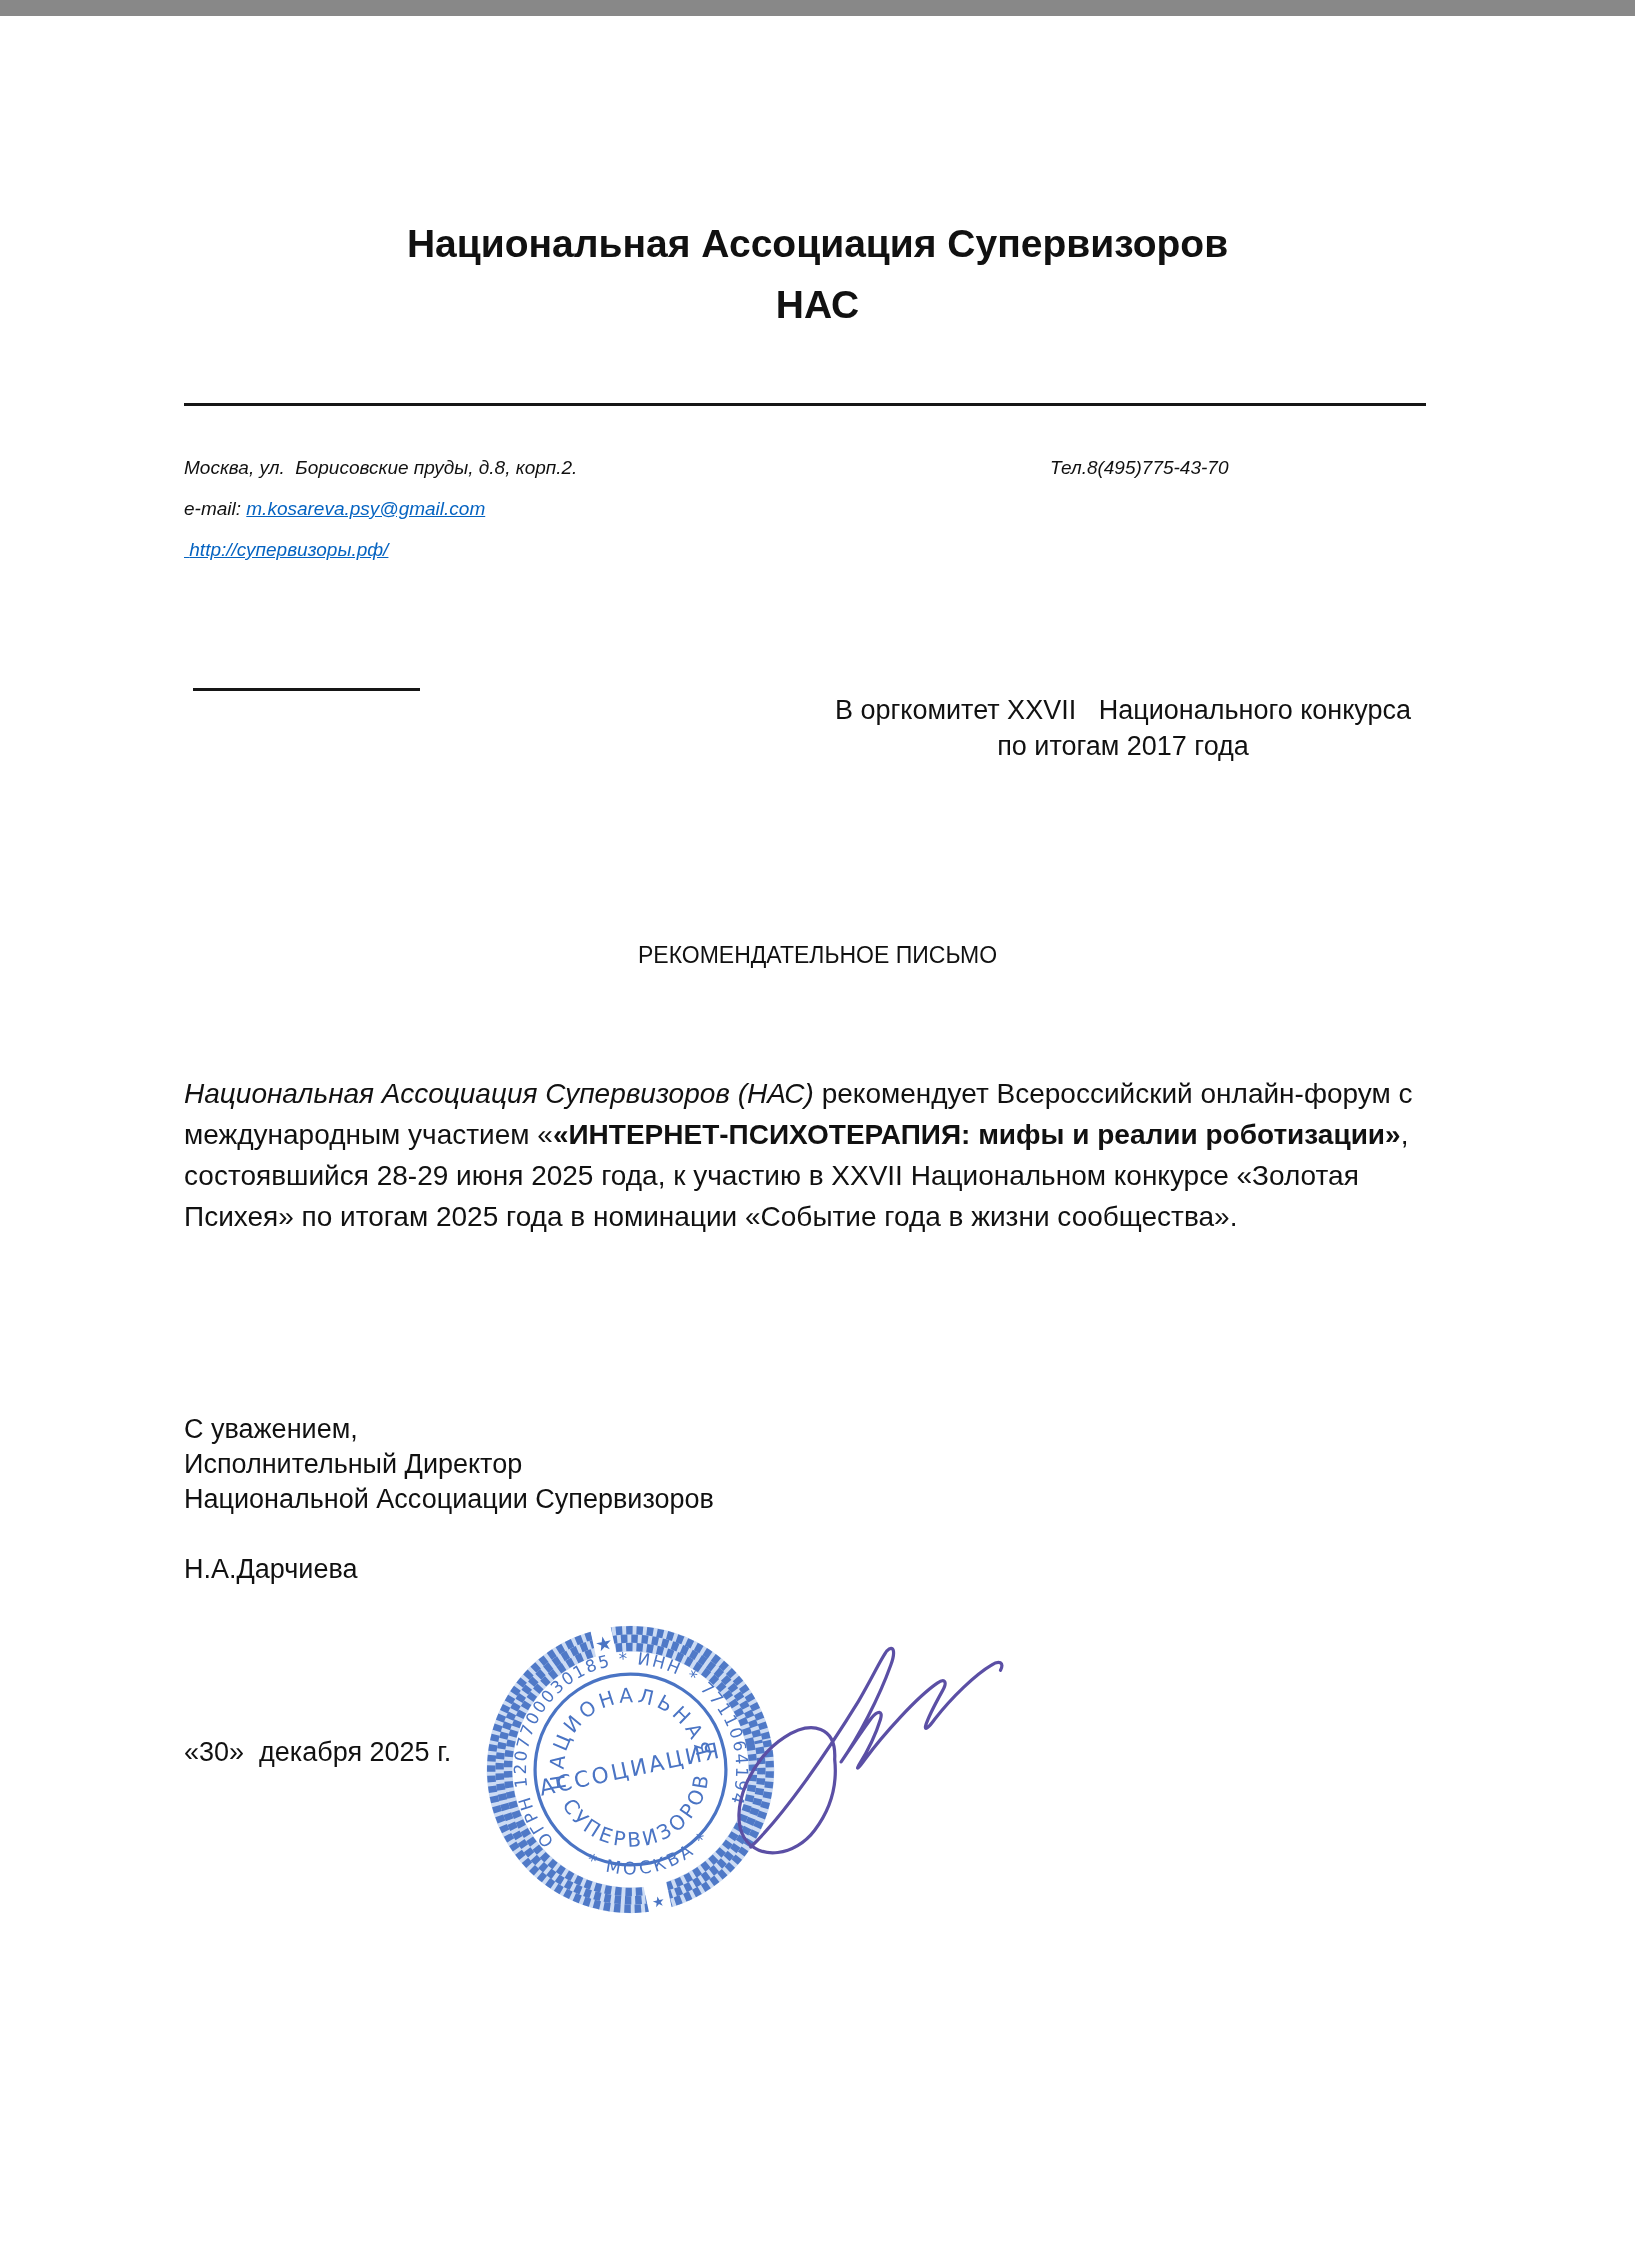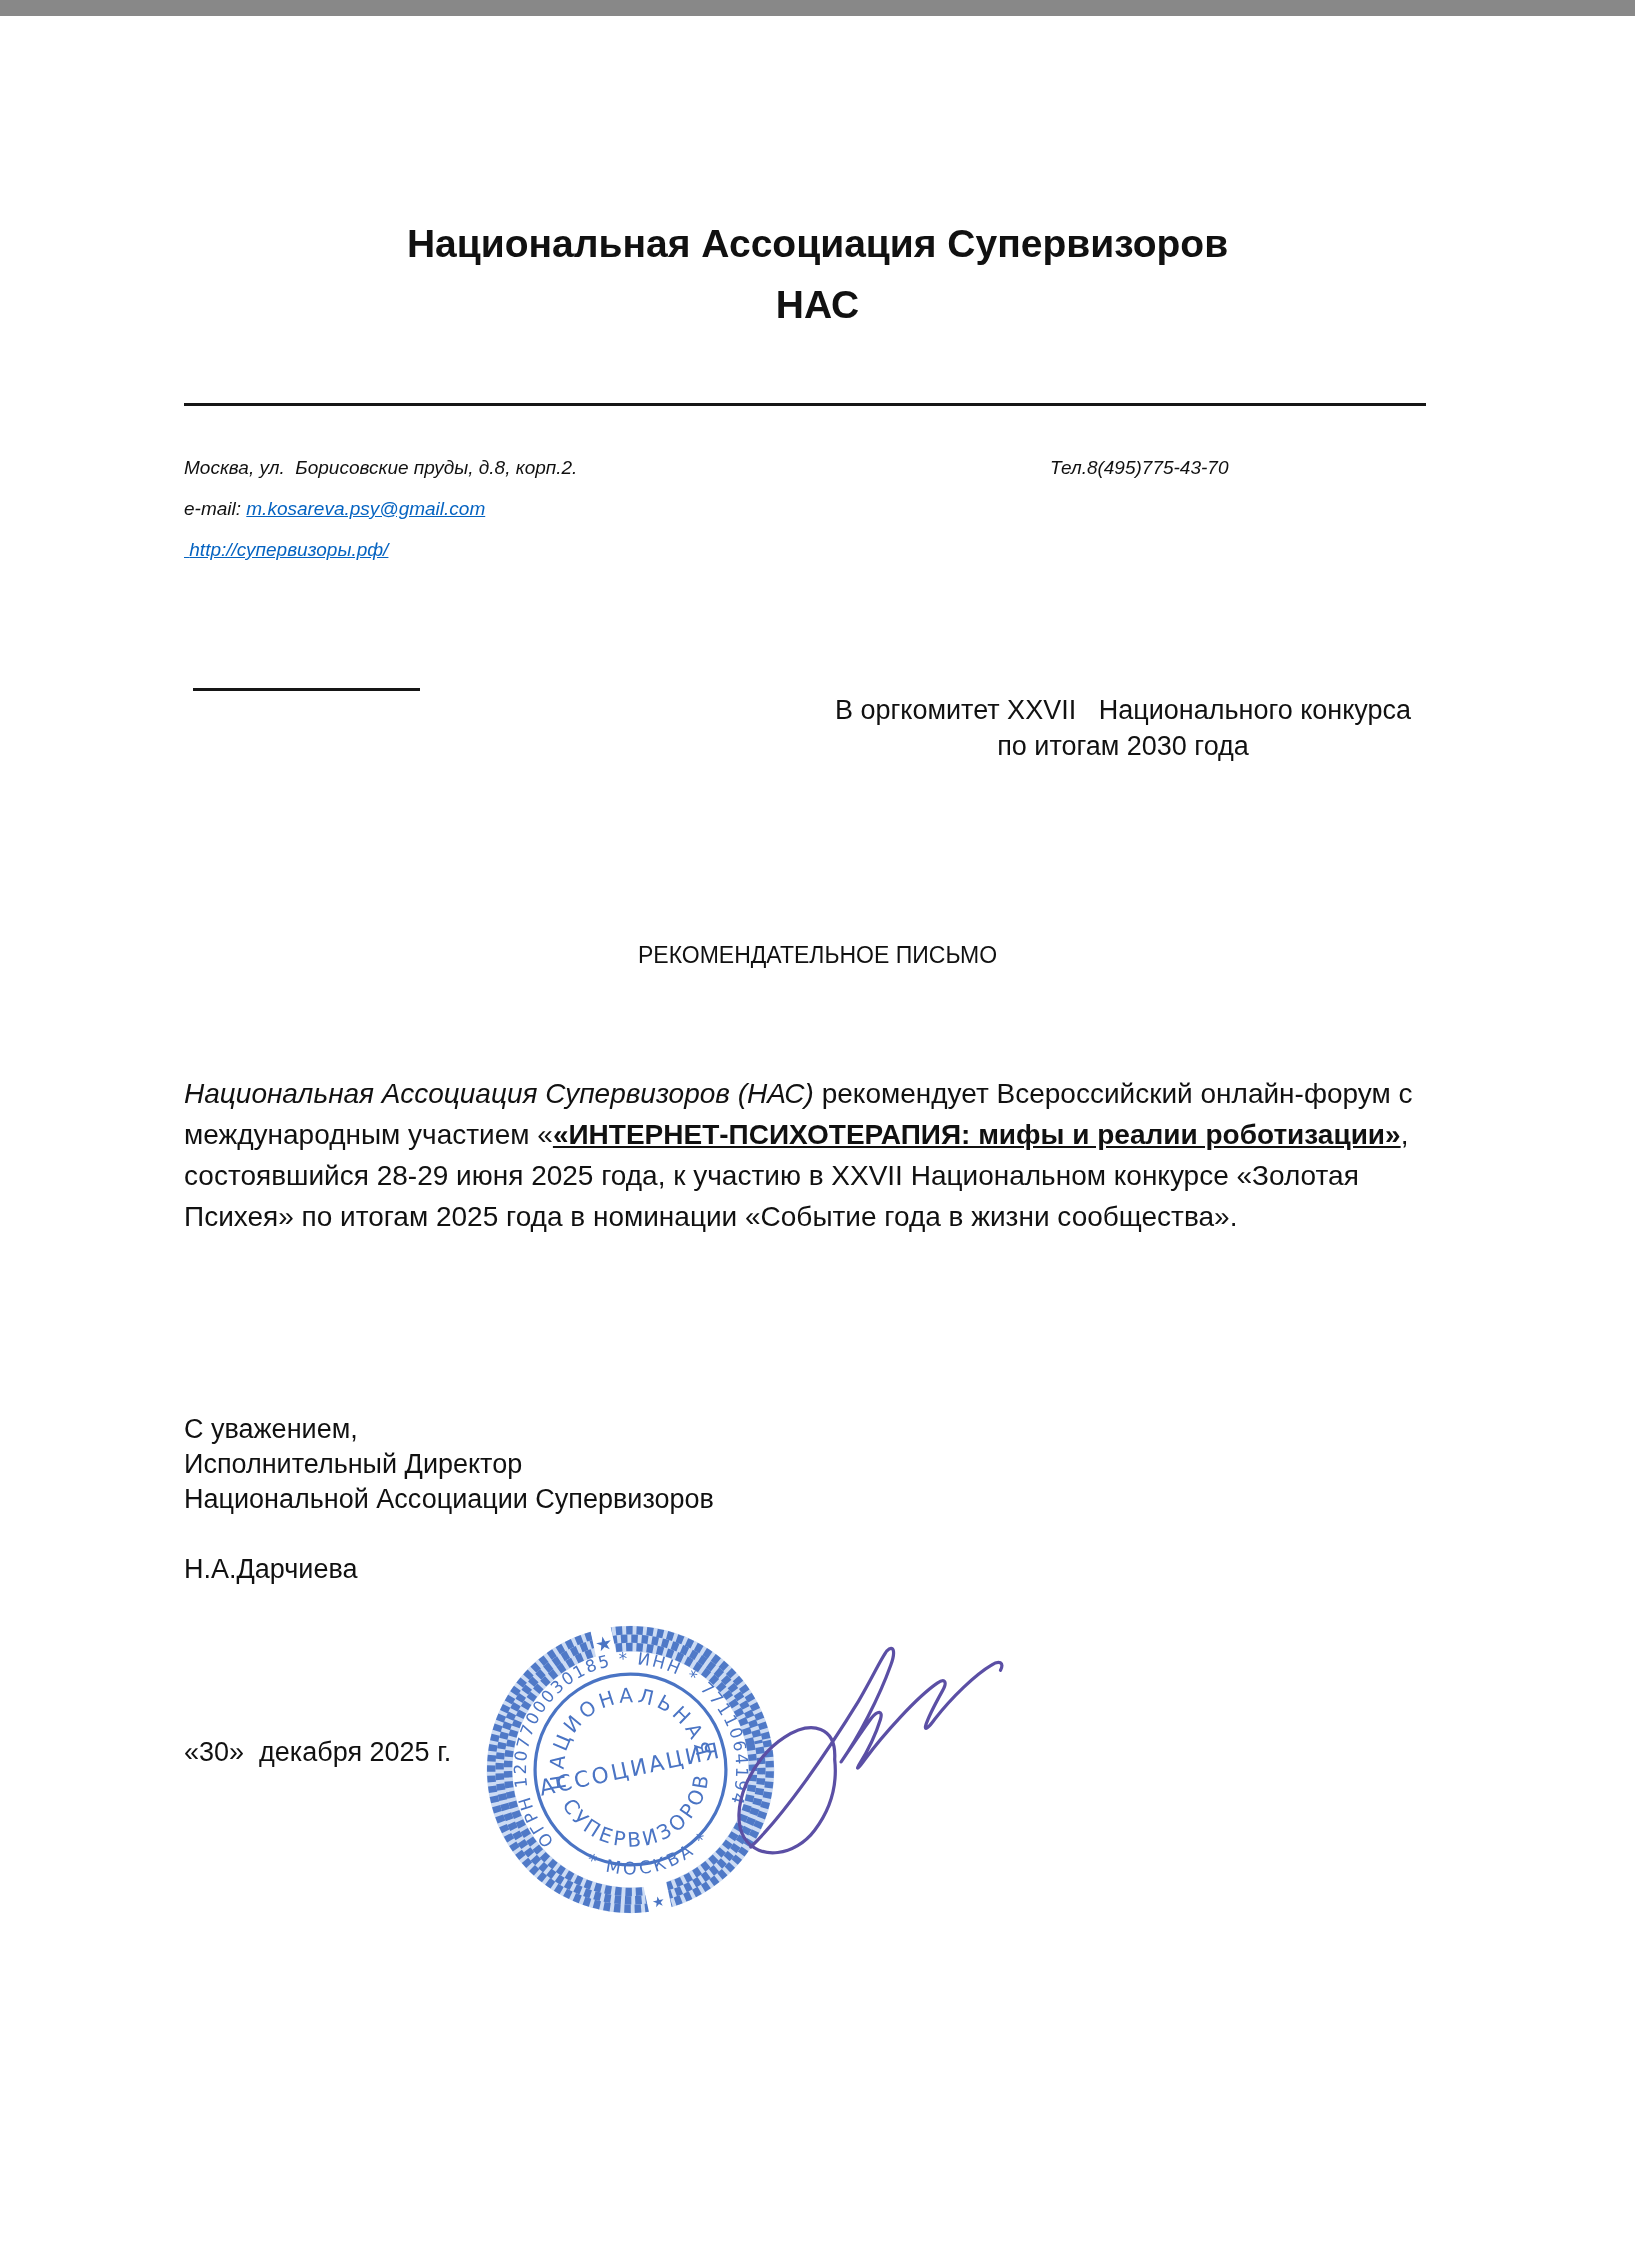--- a/index.html
+++ b/index.html
@@ -72,21 +72,21 @@
     line-height:40px;
   }
 
   .body-paragraph{
     position:absolute;
     top:1057px;left:184px;width:1265px;
     font-size:28px;
     line-height:41px;
   }
   .seg-italic{font-style:italic;}
-  .seg-bold{font-weight:bold;text-decoration:underline;}
+  .seg-bold{font-weight:bold;}
 
   .closing-block{
     position:absolute;
     top:1396px;left:184px;width:774px;
     font-size:27px;
     line-height:35px;
   }
   .closing-gap{height:35px;}
 
   .date-line{
@@ -141,21 +141,21 @@
     </div>
     <div class="contact-row">
       <a class="doc-link prewrap"> http://супервизоры.рф/</a>
     </div>
   </div>
 
   <div class="rule-short"></div>
 
   <div class="recipient-block">
     <div class="prewrap">В оргкомитет XXVII   Национального конкурса</div>
-    <div>по итогам 2030 года</div>
+    <div>по итогам 2017 года</div>
   </div>
 
   <div class="letter-heading">РЕКОМЕНДАТЕЛЬНОЕ ПИСЬМО</div>
 
   <div class="body-paragraph">
     <div class="nowrap"><span class="seg-italic">Национальная Ассоциация Супервизоров (НАС)</span><span> рекомендует Всероссийский онлайн-форум с</span></div>
     <div class="nowrap"><span>международным участием «</span><span class="seg-bold">«ИНТЕРНЕТ-ПСИХОТЕРАПИЯ: мифы и реалии роботизации»</span><span>,</span></div>
     <div class="nowrap">состоявшийся 28-29 июня 2025 года, к участию в XXVII Национальном конкурсе «Золотая</div>
     <div class="nowrap">Психея» по итогам 2025 года в номинации «Событие года в жизни сообщества».</div>
   </div>

